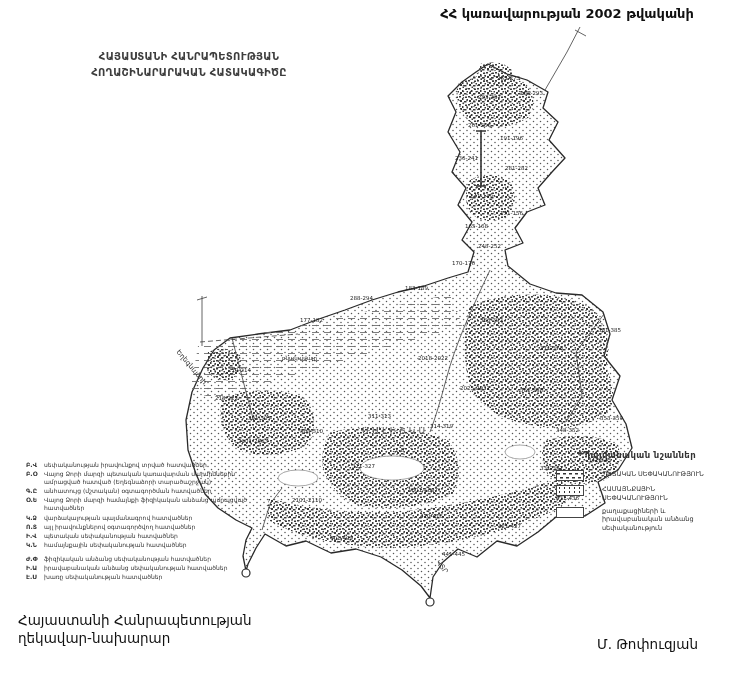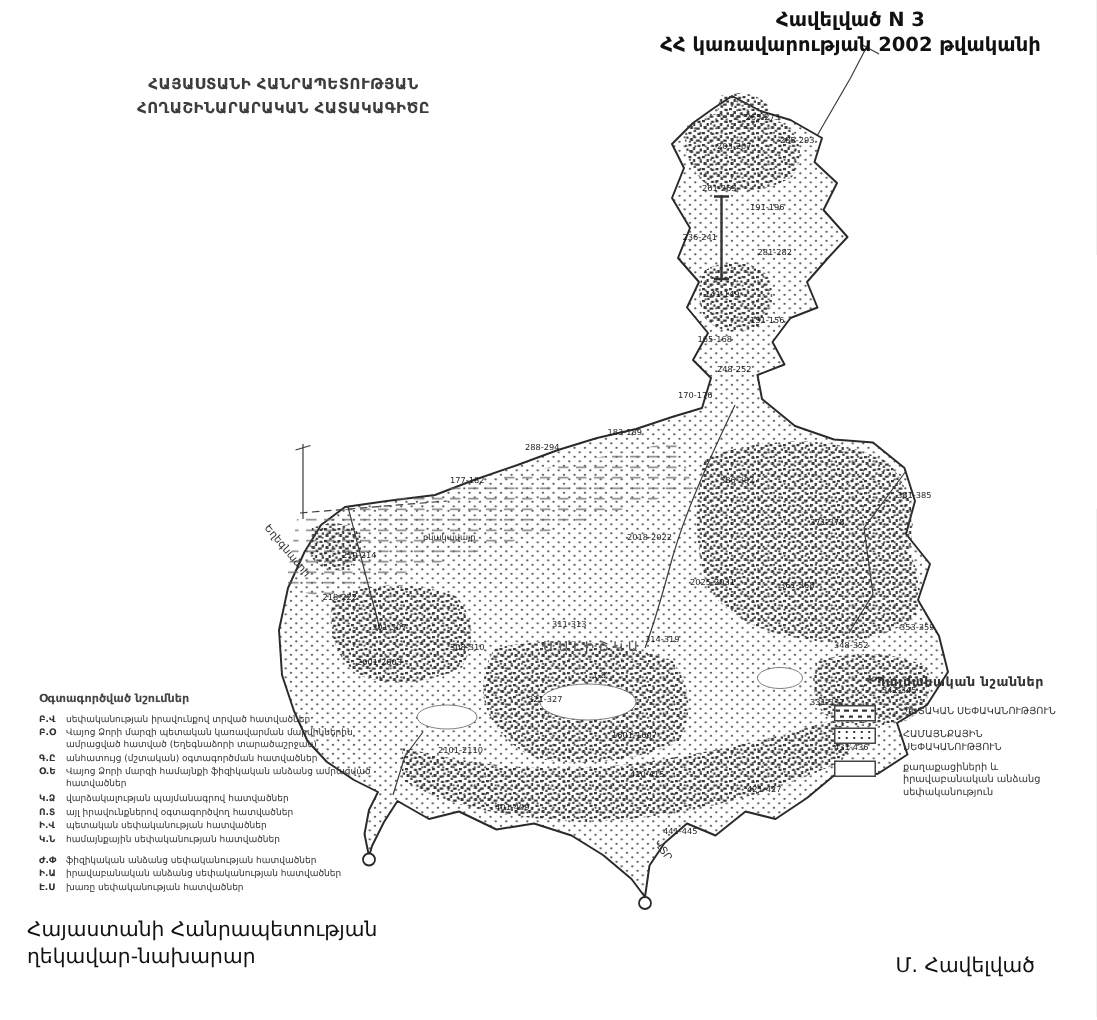--- a/index.html
+++ b/index.html
@@ -169,31 +169,29 @@
         <text x="408" y="492" class="plabel">1601-1607</text>
       </g>
 
     <g>
         <text x="176" y="352" transform="rotate(50 176 352)" class="nlabel">Եղեգնաձոր</text>
         <text x="436" y="562" transform="rotate(55 436 562)" class="nlabel">ՎՏՐ</text>
       </g>
   </svg>
 
   <div class="hdr-right">
-    <div>Հավելված N 3</div>
     <div>ՀՀ կառավարության 2002 թվականի</div>
   </div>
 
   <div class="title-left">
     <div>ՀԱՅԱՍՏԱՆԻ ՀԱՆՐԱՊԵՏՈՒԹՅԱՆ</div>
     <div>ՀՈՂԱՇԻՆԱՐԱՐԱԿԱՆ ՀԱՏԱԿԱԳԻԾԸ</div>
   </div>
 
   <div class="abbrev">
-    <div class="abbrev-title">Օգտագործված նշումներ</div>
     <div>
         <div class="ab-row">
           <span class="ab-code">Բ.Վ</span>
           <span class="ab-text">սեփականության իրավունքով տրված հատվածներ</span>
         </div>
         <div class="ab-row">
           <span class="ab-code">Բ.Օ</span>
           <span class="ab-text">Վայոց Ձորի մարզի պետական կառավարման մարմիններին ամրացված հատված (Եղեգնաձորի տարածաշրջան)</span>
         </div>
         <div class="ab-row">
@@ -250,15 +248,15 @@
           <div class="sw sw-empty"></div>
           <div class="lg-label">քաղաքացիների և իրավաբանական անձանց սեփականություն</div>
         </div>
       </div>
   </div>
 
   <div class="sig">
     <div>Հայաստանի Հանրապետության</div>
     <div>ղեկավար-նախարար</div>
   </div>
-  <div class="sig-name">Մ. Հավելված</div>
+  <div class="sig-name">Մ. Թոփուզյան</div>
 
 </div>
 
 </body></html>

